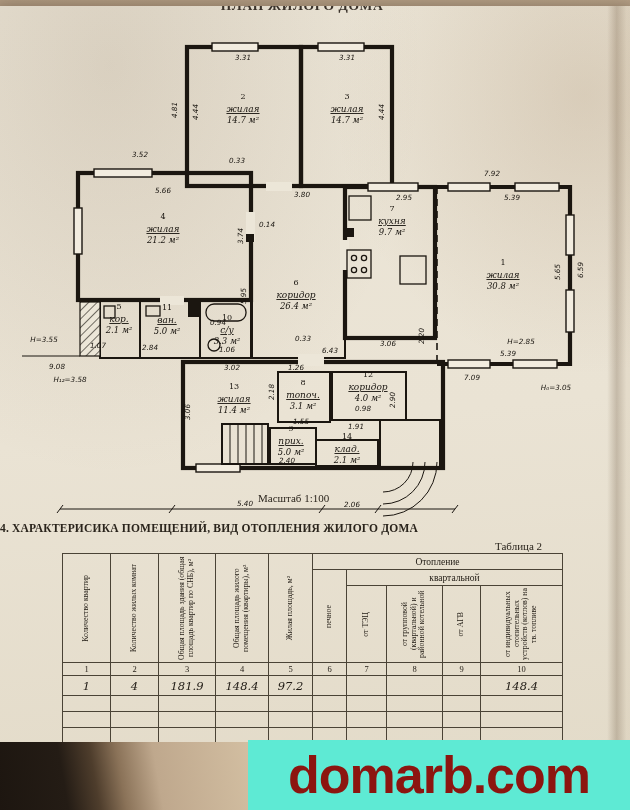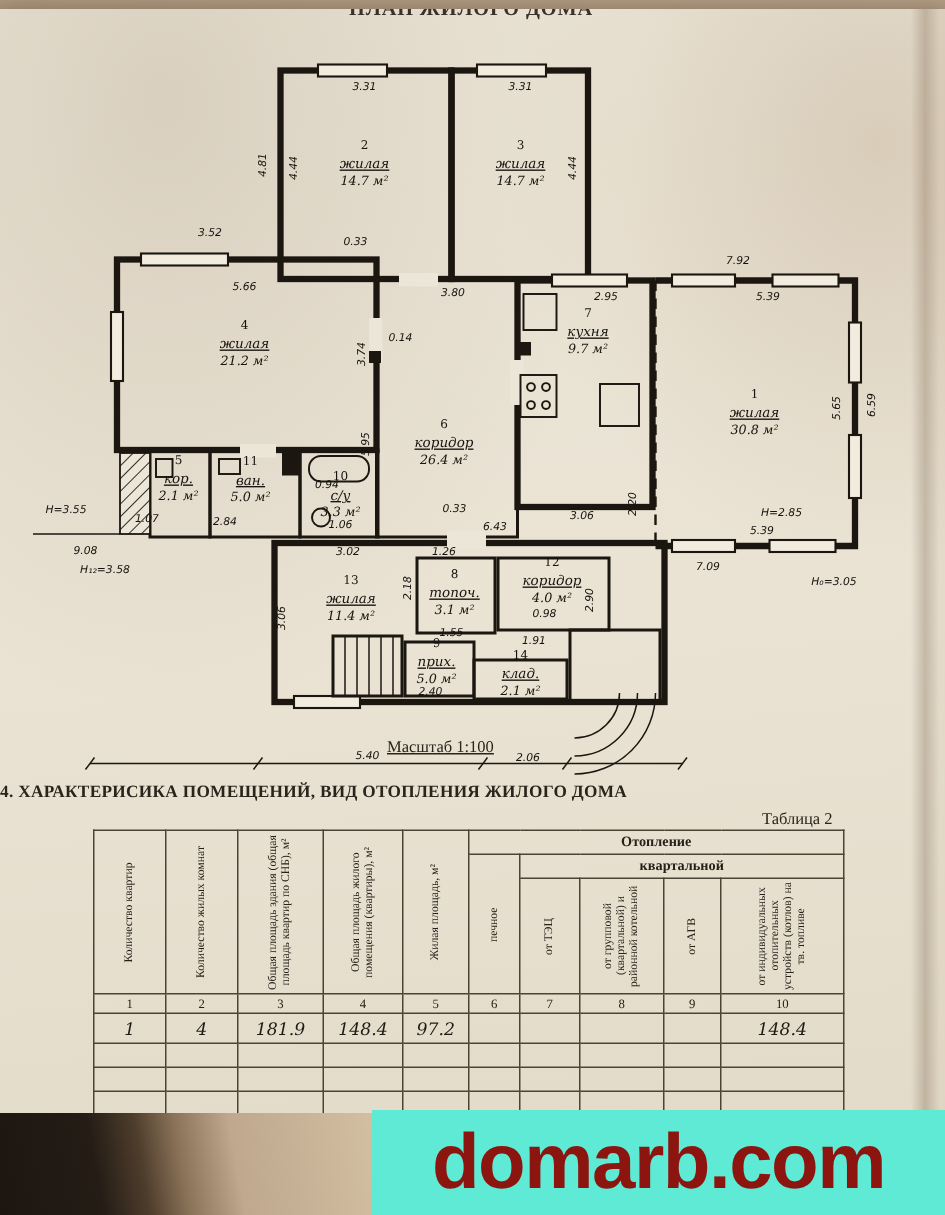--- a/index.html
+++ b/index.html
@@ -6,44 +6,44 @@
   body{width:630px;height:810px;overflow:hidden;position:relative;
        background:linear-gradient(160deg,#b49e85 0%,#c0ab91 40%,#a8927a 100%);
        font-family:"Liberation Serif",serif;}
   #paper{position:absolute;left:-6px;top:6px;width:642px;height:748px;
        background:
          radial-gradient(ellipse at 18% 8%, rgba(120,95,68,.16), transparent 42%),
          radial-gradient(ellipse at 92% 12%, rgba(150,118,82,.22), transparent 30%),
          linear-gradient(to right, transparent 95.5%, rgba(100,78,54,.28) 97%, rgba(210,196,172,.25) 98.5%),
          linear-gradient(175deg, #ece6d8 0%, #eae3d4 55%, #e3dbc9 100%);
        box-shadow:0 0 18px rgba(60,44,28,.45);}
-  .topfrag{position:absolute;top:0;left:150px;width:340px;height:11px;overflow:hidden;}
+  .topfrag{position:absolute;top:0;left:138px;width:340px;height:11px;overflow:hidden;}
   .topfrag span{display:block;margin-top:-8px;font:bold 13.5px "Liberation Serif",serif;
        letter-spacing:.6px;color:#3a322a;text-align:center;filter:blur(.4px);}
   #plansvg{position:absolute;left:0;top:28px;width:630px;height:492px;}
   #plansvg .wall-thick{fill:none;stroke:#1b1610;stroke-width:4.2;}
   #plansvg .wall-thin{fill:none;stroke:#1b1610;stroke-width:2;}
   #plansvg .dash{fill:none;stroke:#1b1610;stroke-width:1.6;stroke-dasharray:7 5;}
   #plansvg .win{fill:#f2ecdf;stroke:#1b1610;stroke-width:1.4;}
   #plansvg .fx{fill:none;stroke:#1b1610;stroke-width:1.3;}
   #plansvg .solid{fill:#1b1610;stroke:none;}
   #plansvg .thin{fill:none;stroke:#1b1610;stroke-width:1;}
   #plansvg text{fill:#17130e;}
   #plansvg text.rnum{font:8px "DejaVu Serif",serif;}
   #plansvg text.rname{font:italic 9px "DejaVu Serif",serif;text-decoration:underline;}
   #plansvg text.rarea{font:italic 8.5px "DejaVu Serif",serif;}
   #plansvg text.dim{font:italic 7.2px "DejaVu Sans",sans-serif;}
-  .scale-label{position:absolute;left:258px;top:492px;font:11px "Liberation Serif",serif;color:#2a241c;text-decoration:underline;}
+  .scale-label{position:absolute;left:258px;top:492px;font:11px "Liberation Serif",serif;color:#2a241c;}
   .section-title{position:absolute;left:0;top:522px;width:615px;text-align:left;
        font:bold 11.5px "Liberation Serif",serif;color:#2a241c;letter-spacing:.2px;}
-  .table-caption{position:absolute;left:495px;top:540px;font:11px "Liberation Serif",serif;color:#2a241c;margin-left:13px;}
+  .table-caption{position:absolute;left:495px;top:540px;font:11px "Liberation Serif",serif;color:#2a241c;}
   #chartable{position:absolute;left:62px;top:553px;border-collapse:collapse;table-layout:fixed;}
   #chartable td{border:1px solid #4a4336;padding:0;text-align:center;vertical-align:middle;
        font-family:"Liberation Serif",serif;color:#262019;overflow:hidden;}
-  #chartable .grp{font-size:9.5px;height:15px;font-weight:bold;}
+  #chartable .grp{font-size:9.5px;height:15px;}
   #chartable .r3 td{height:76px;}
   .vtext{writing-mode:vertical-rl;transform:rotate(180deg);font-size:7.8px;line-height:1.12;
        margin:0 auto;max-height:104px;text-align:center;}
   #chartable .numrow td{height:12px;font-size:8.5px;}
   #chartable .valrow td{height:19px;font-size:11.5px;font-family:"DejaVu Serif",serif;font-style:italic;color:#1f1a14;}
   #chartable .emptyrow td{height:15px;}
   #photo-corner{position:absolute;left:0;top:742px;width:252px;height:68px;
        background:linear-gradient(80deg,#1d1610 0%,#241c15 26%,#4e3d2c 38%,#8a7258 48%,#bfa88d 62%,#d3bfa2 100%);}
   #wm-bar{position:absolute;left:248px;top:740px;width:382px;height:70px;background:#5eead4;
        display:flex;align-items:center;justify-content:center;}

